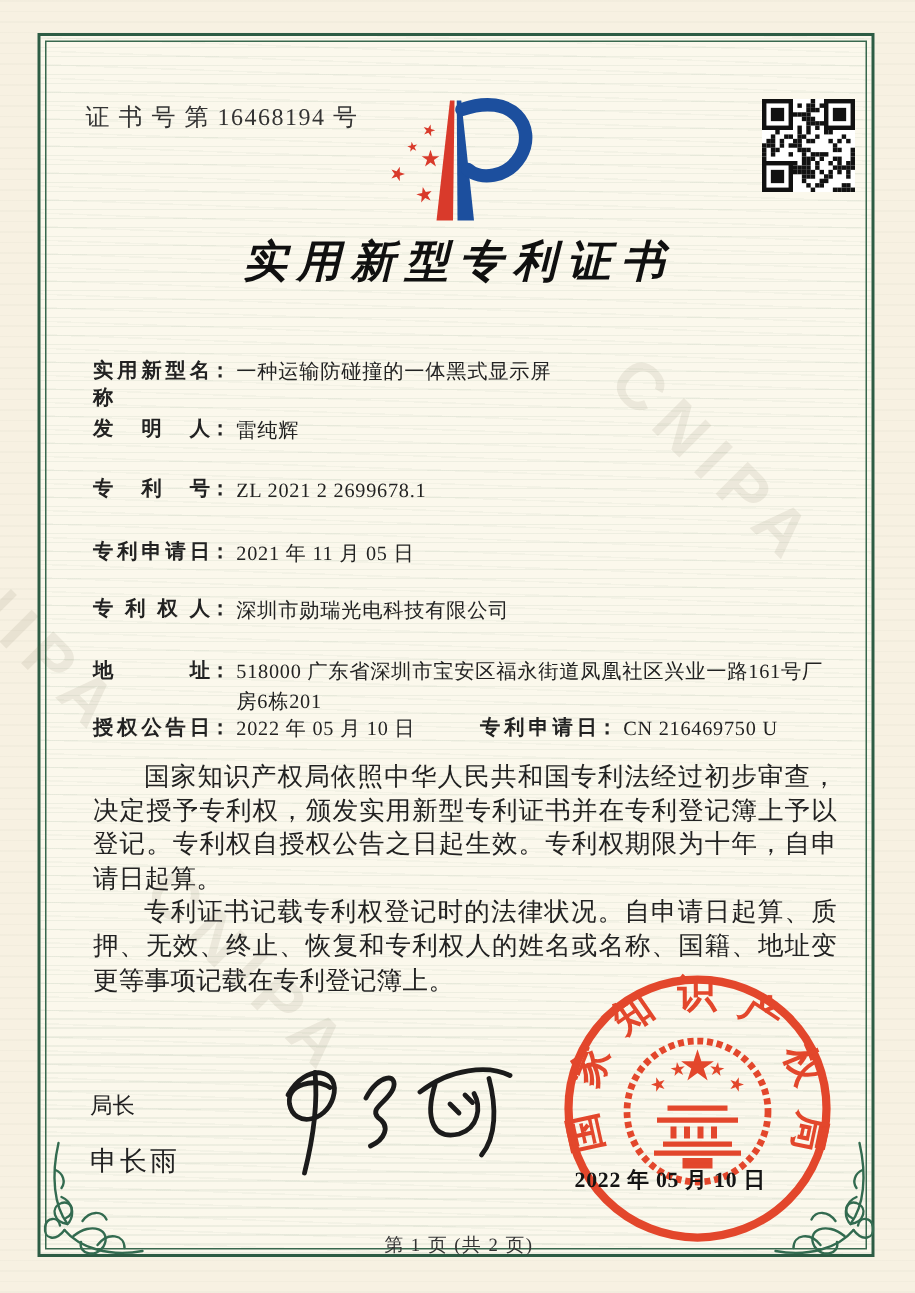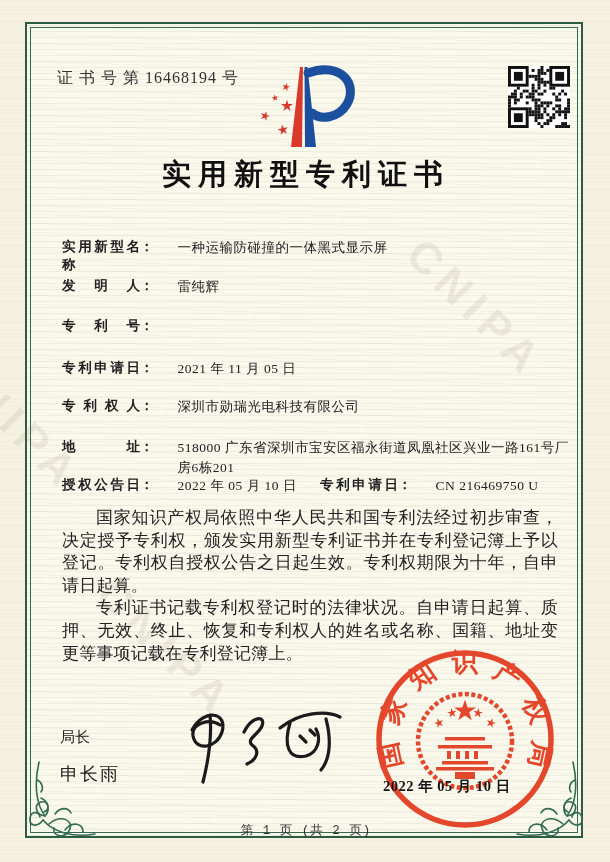--- a/index.html
+++ b/index.html
@@ -25,42 +25,42 @@
   .watermark{
     position:absolute;font-family:"Liberation Sans","DejaVu Sans",sans-serif;
     font-size:44px;font-weight:700;letter-spacing:8px;color:rgba(110,100,70,0.10);
     transform:rotate(45deg);transform-origin:left top;white-space:nowrap;
   }
   .cert-no{position:absolute;left:30px;top:44px;font-size:16px;letter-spacing:1px;color:#333;}
   .logo{position:absolute;left:203px;top:33px;width:160px;height:96px;}
   .qr{position:absolute;left:481px;top:42px;width:62px;height:62px;}
   .title{
     position:absolute;left:0;top:131px;width:558px;text-align:center;
-    font-size:29px;font-weight:700;letter-spacing:7px;color:#101010;
+    font-size:29px;font-weight:700;letter-spacing:7px;color:#101010;font-style:italic;
   }
   .row{position:absolute;left:35px;display:flex;align-items:flex-start;font-size:13.5px;color:#222;}
   .flabel{display:inline-block;width:78px;text-align:justify;text-align-last:justify;text-justify:inter-character;font-weight:600;}
   .fcolon{font-weight:600;margin-right:4px;}
-  .fvalue{display:inline-block;max-width:392px;line-height:20px;letter-spacing:0.5px;margin-left:20px;}
+  .fvalue{display:inline-block;max-width:392px;line-height:20px;letter-spacing:0.5px;}
   .r1{top:214px}.r2{top:253px}.r3{top:293px}.r4{top:335px}.r5{top:373px}.r6{top:414px}
   .r7a{top:452px}.r7b{top:452px;left:293px}
   .paragraphs{
     position:absolute;left:35px;top:483px;width:496px;
     font-size:17px;line-height:22.6px;letter-spacing:0.2px;color:#222;text-align:justify;
   }
   .paragraphs p{margin:0;text-indent:2em;}
   .issuer-title{position:absolute;left:33px;top:704px;font-size:15px;color:#222;font-family:"Liberation Sans","DejaVu Sans",sans-serif;}
   .issuer-name{position:absolute;left:33px;top:738px;font-size:18px;color:#222;font-family:"Liberation Sans","DejaVu Sans",sans-serif;letter-spacing:2px;}
   .signature{position:absolute;left:145px;top:676px;width:185px;height:92px;}
   .seal{position:absolute;left:338px;top:615px;width:200px;height:200px;opacity:0.93;}
   .seal-date{
     position:absolute;left:356px;top:753px;width:172px;font-size:14.5px;font-weight:700;
     letter-spacing:0.5px;color:#141414;white-space:nowrap;
   }
-  .footer{position:absolute;left:0;top:798px;width:558px;text-align:center;font-size:12.5px;color:#333;letter-spacing:1px;font-family:Liberation Mono, monospace;}
+  .footer{position:absolute;left:0;top:798px;width:558px;text-align:center;font-size:12.5px;color:#333;letter-spacing:1px;}
   .flourish{position:absolute;width:70px;height:78px;}
   .flourish.bl{left:2px;top:736px;}
   .flourish.br{left:486px;top:736px;transform:scaleX(-1);}
 </style>
 </head>
 <body>
 
 <div class="frame">
   <div class="frame-inner"></div>
   <div class="content">
@@ -233,20 +233,21 @@
         <span class="fvalue">一种运输防碰撞的一体黑式显示屏</span>
     </div>
     <div class="row r2">
       <span class="flabel">发明人</span>
         <span class="fcolon">：</span>
         <span class="fvalue">雷纯辉</span>
     </div>
     <div class="row r3">
       <span class="flabel">专利号</span>
         <span class="fcolon">：</span>
+        <span class="fvalue">ZL 2021 2 2699678.1</span>
     </div>
     <div class="row r4">
       <span class="flabel">专利申请日</span>
         <span class="fcolon">：</span>
         <span class="fvalue">2021 年 11 月 05 日</span>
     </div>
     <div class="row r5">
       <span class="flabel">专利权人</span>
         <span class="fcolon">：</span>
         <span class="fvalue">深圳市勋瑞光电科技有限公司</span>

